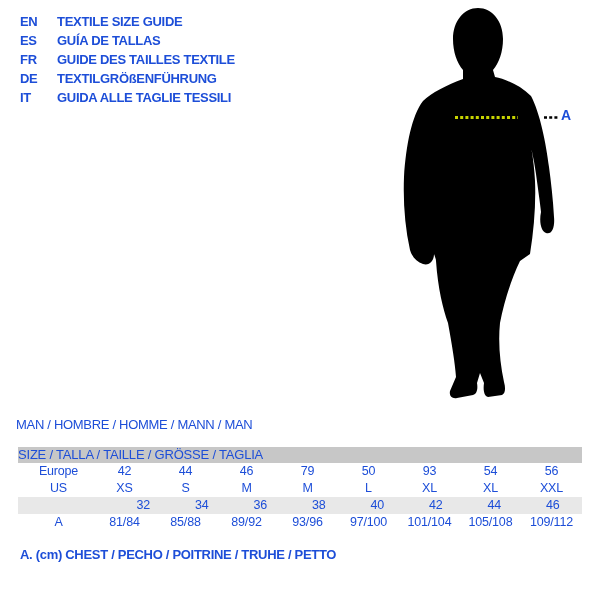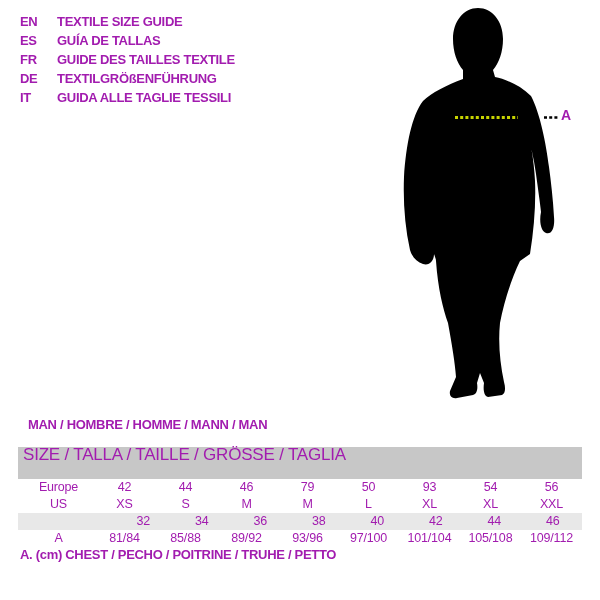--- a/index.html
+++ b/index.html
@@ -1,34 +1,34 @@
 <!DOCTYPE html>
 <html><head>
 <meta charset="utf-8">
 <style>
   html,body{margin:0;padding:0;background:#fff;}
   #canvas{
     position:relative;width:600px;height:600px;background:#ffffff;overflow:hidden;
-    font-family:"Liberation Sans",sans-serif;color:#a21caf;
+    font-family:"Liberation Sans",sans-serif;color:#1d4ed8;
   }
   
   .lang-list{position:absolute;left:20px;top:12px;}
   .lang-row{display:flex;line-height:19px;font-size:13px;font-weight:700;letter-spacing:-0.3px;}
   .lang-code{width:37px;flex:0 0 37px;}
   
   .categories{position:absolute;left:20px;top:104px;font-size:13px;font-weight:700;
     letter-spacing:-0.3px;line-height:19px;}
   
   .figure-wrap{position:absolute;left:400px;top:5px;width:170px;height:395px;}
   .measure-label{position:absolute;left:561px;top:107px;font-size:14px;font-weight:700;}
   
-  .section-title{position:absolute;left:28px;top:417px;font-size:13px;font-weight:700;letter-spacing:-0.3px;}
+  .section-title{position:absolute;left:16px;top:417px;font-size:13px;font-weight:400;letter-spacing:-0.3px;}
   
   .size-table{position:absolute;left:18px;top:447px;width:564px;font-size:12.5px;letter-spacing:-0.2px;}
-  .size-header{height:32px;line-height:16px;padding-left:5px;font-size:17px;}
+  .size-header{height:16px;line-height:16px;font-size:13px;}
   .size-row{display:grid;grid-template-columns:76px repeat(8,1fr);height:17px;line-height:17px;}
   .size-row .cell{text-align:center;}
   .size-row .label{text-align:center;padding-left:5px;}
   
   .footnote{position:absolute;left:20px;top:547px;font-size:13px;font-weight:700;letter-spacing:-0.3px;}
 </style>
 </head>
 <body>
 
 <div id="canvas">

